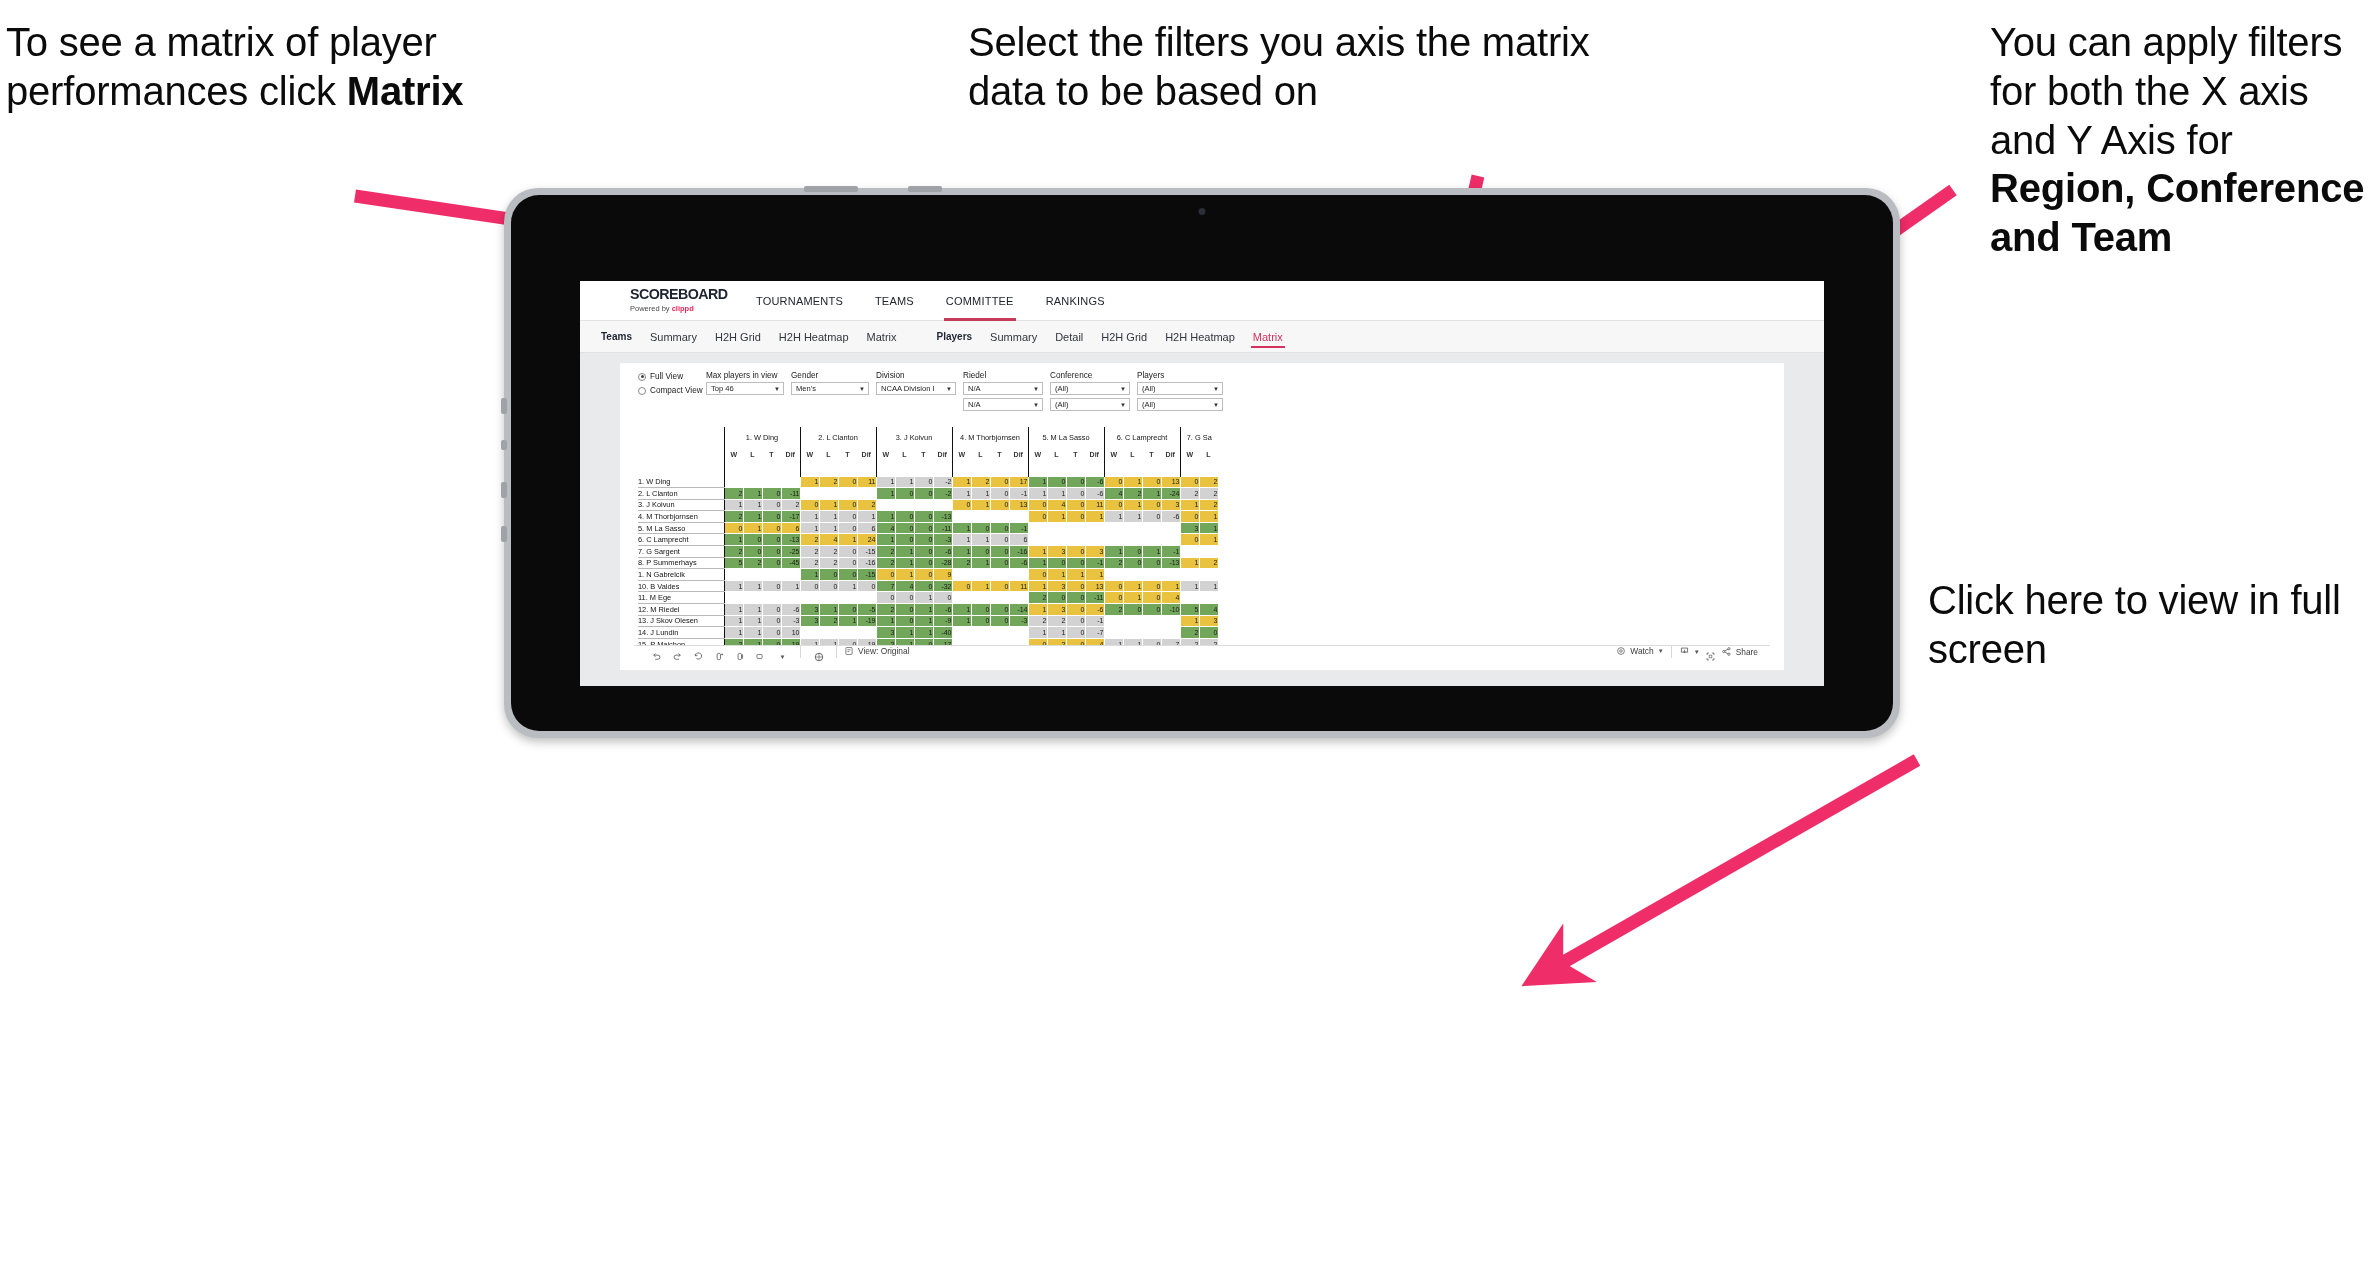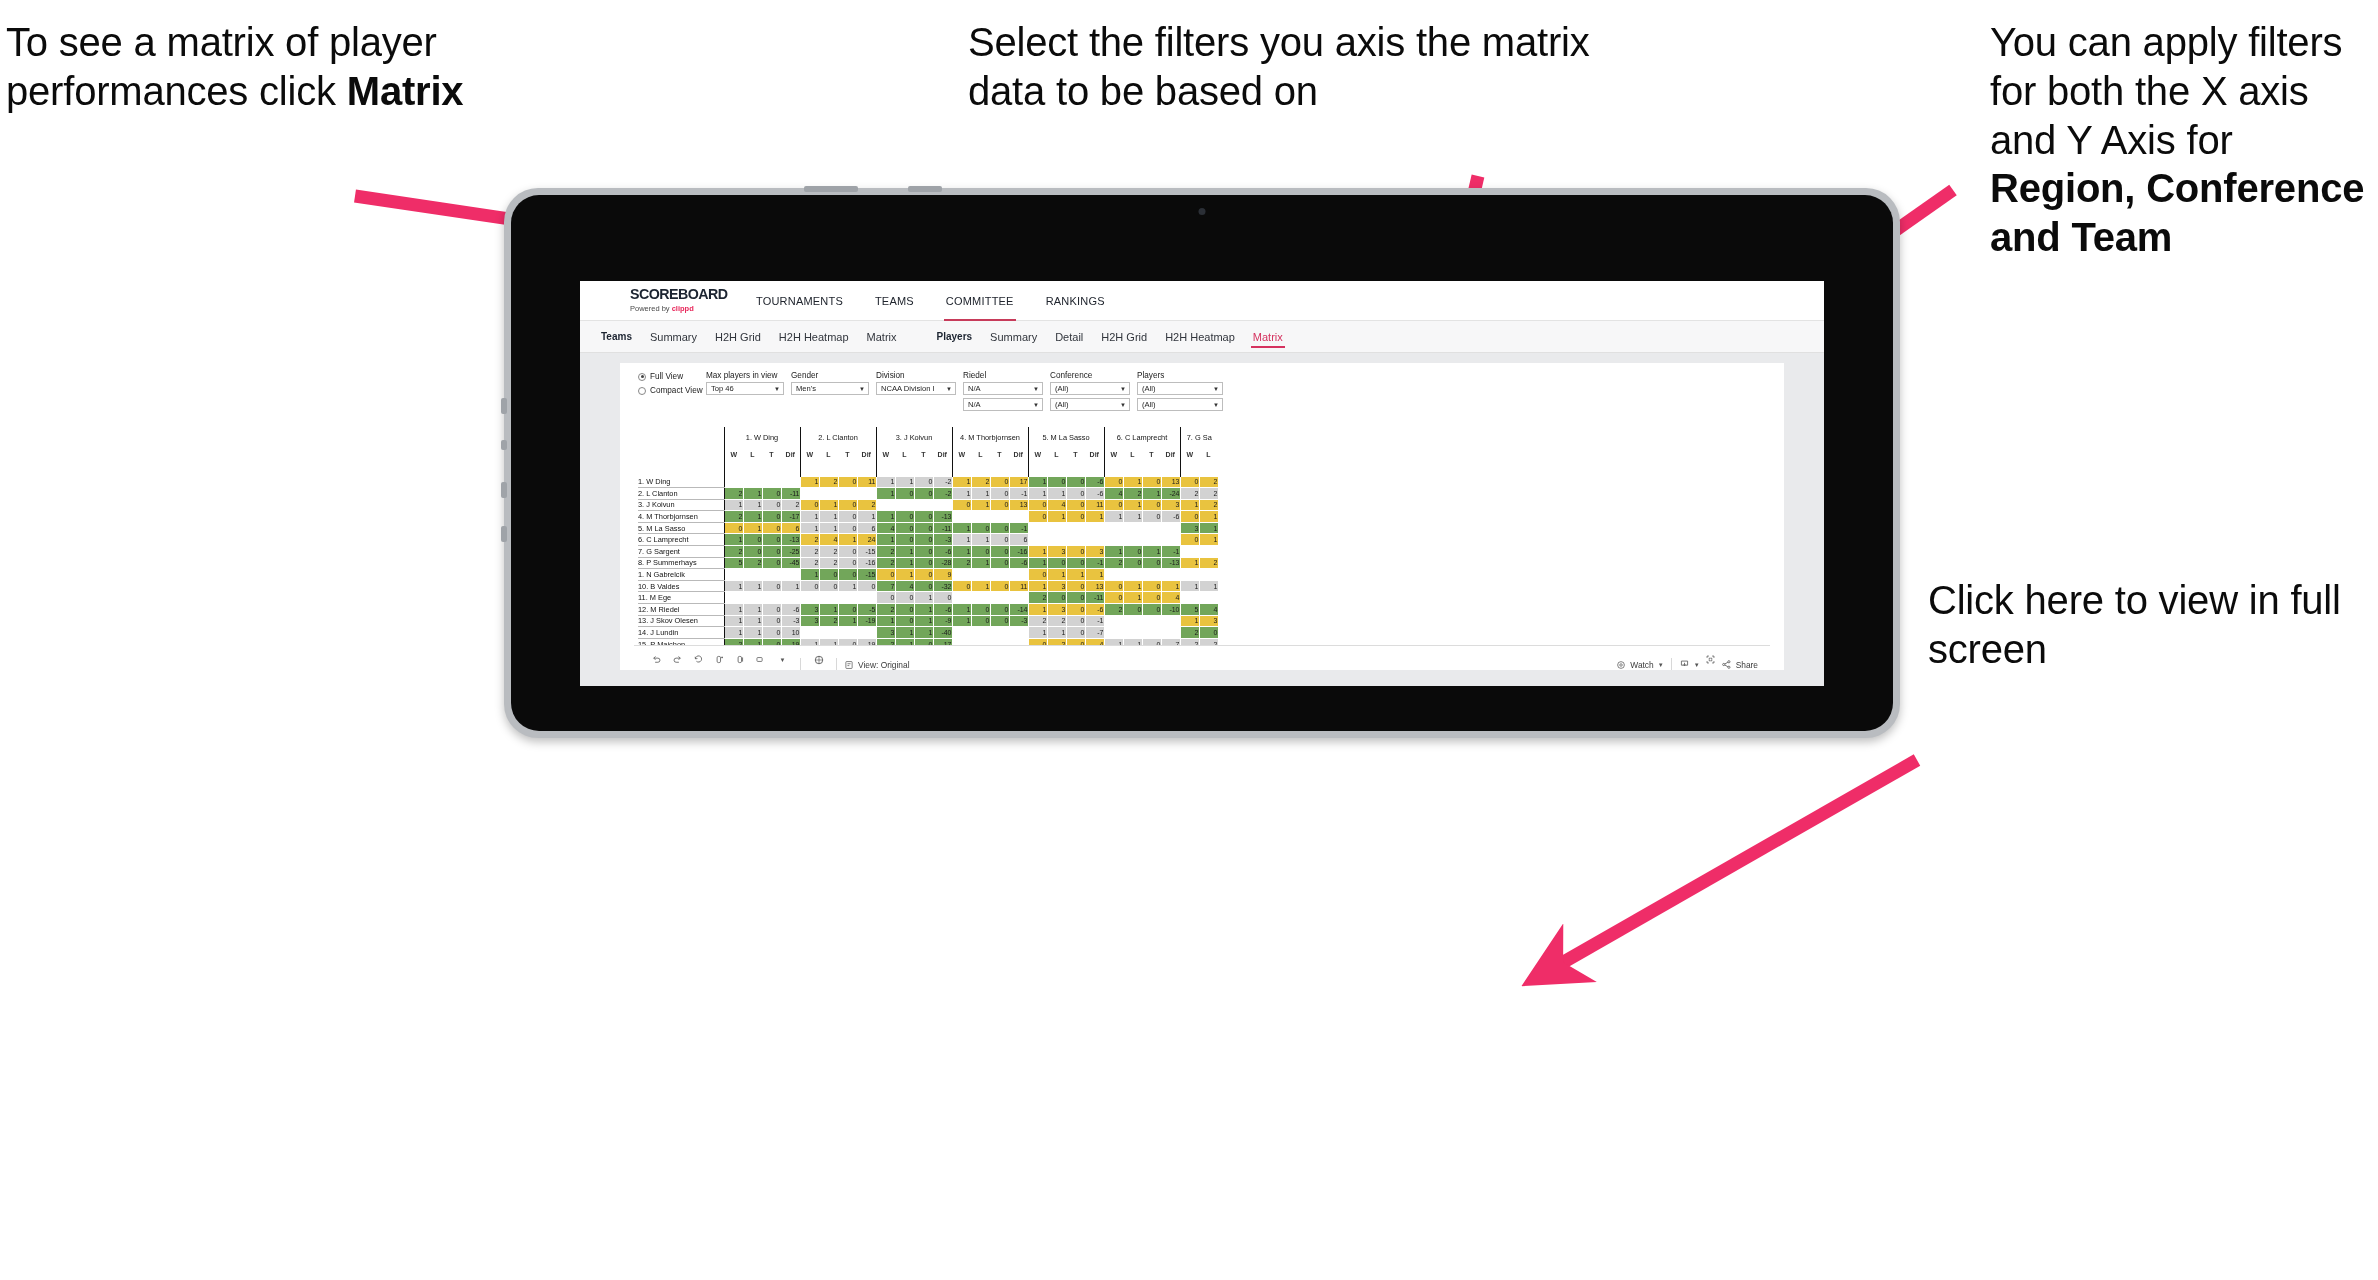--- a/index.html
+++ b/index.html
@@ -67,21 +67,21 @@
     background: #fff; border-bottom: 1px solid #e3e3e3; padding-left: 38px;
   }
   .brand { width: 122px; padding: 4px 0 0 12px; flex: none; }
   .brand-title {
     font-family: "Liberation Sans", sans-serif;
     font-weight: 700; font-size: 15.5px; letter-spacing: -0.6px;
     color: #1c2431; transform: scaleX(0.92); transform-origin: left;
   }
   .brand-sub { font-size: 7.5px; color: #4a4a4a; margin-top: 1px; }
   .brand-sub i { font-style: normal; color: #e8265a; font-weight: 700; }
-  .nav-links { display: flex; gap: 0; }
+  .nav-links { display: flex; align-items: center; gap: 0; }
   .nav-link {
     position: relative; font-size: 11px; color: #20252e;
     padding: 0 16px; height: 40px; display: flex; align-items: center;
     letter-spacing: .2px; white-space: nowrap; cursor: pointer;
   }
   .nav-link.active::after {
     content: ""; position: absolute; left: 14px; right: 14px; bottom: 0;
     height: 2.5px; background: #c73b5a;
   }
 
@@ -180,21 +180,21 @@
     position: absolute; left: 126px; bottom: 6px; width: 520px; height: 7px;
     background: transparent;
   }
   .hscroll i { display:block; width: 176px; height: 7px; background: #d9d9d9;
                border-radius: 1px; margin-left: 74px; }
 
   
   .tb {
     position: absolute; left: 14px; right: 14px; bottom: 0; height: 25px;
     background: #fff; border-top: 1px solid #dcdcdc;
-    display: flex; align-items: flex-end; padding: 0 12px; gap: 0;
+    display: flex; align-items: flex-start; padding: 0 12px; gap: 0;
   }
   .tb-ico { width: 21px; height: 21px; display: flex; align-items: center;
             justify-content: center; color: #5a5a5a; cursor: pointer; }
   .tb-sep { width: 1px; height: 12px; background: #d8d8d8; margin: 0 7px; }
   .tb-txt { font-size: 8.4px; color: #3b3b3b; display: flex; align-items: center;
             gap: 4px; cursor: pointer; white-space: nowrap; }
   .tb-spacer { flex: 1; }
   .caret { font-size: 6px; color: #555; }
 </style>
 </head>

